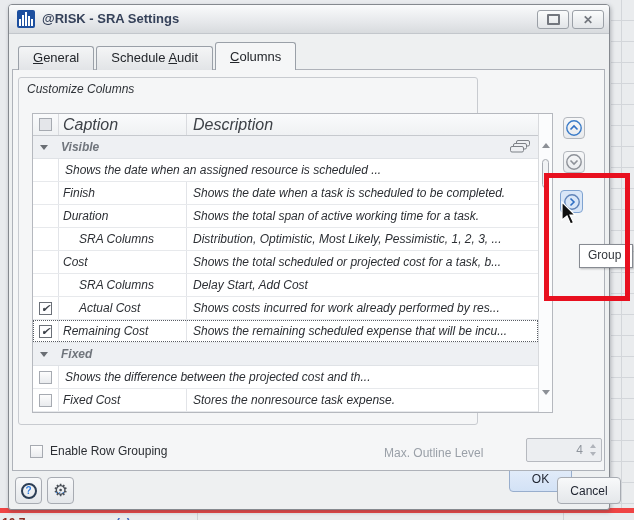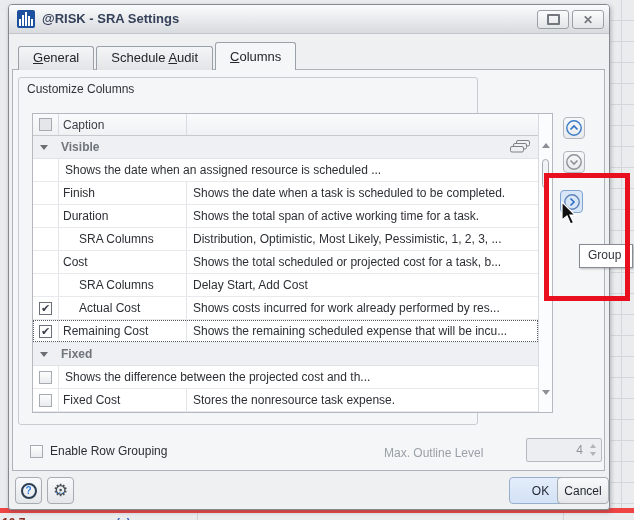--- a/index.html
+++ b/index.html
@@ -40,28 +40,28 @@
   .tab-bar{position:absolute;left:9px;top:37px;height:28px;display:flex;z-index:3;justify-content:flex-end;}
   .tab{box-sizing:border-box;margin-top:4px;height:24px;line-height:22px;
     padding:0 14px;margin-right:2px;font-size:13px;color:#23262b;
     background:linear-gradient(#f4f5f6,#e2e4e7);
     border:1px solid #9aa0a8;border-bottom:none;border-radius:3px 3px 0 0;}
   .tab.active{margin-top:0;height:28px;line-height:27px;background:#f5f6f7;}
   
   .page{position:absolute;left:3px;right:4px;top:64px;bottom:38px;
     border:1px solid #aeb2b9;background:#f5f6f7;z-index:2;}
   .group-box{position:absolute;left:5px;top:7px;width:460px;height:348px;
-    box-sizing:border-box;border:1px solid #c8cbd0;border-radius:3px;}
+    box-sizing:border-box;border:1px solid #c8cbd0;border-radius:3px;font-style:italic;}
   .group-box-title{position:absolute;left:8px;top:4px;font-size:12px;color:#2f3338;}
   
   .grid{position:absolute;left:13px;top:35px;width:519px;height:298px;
     box-sizing:content-box;background:#fff;border:1px solid #b5b8be;}
   .grid-header{position:absolute;left:0;top:0;width:505px;height:22px;display:flex;
     box-sizing:border-box;background:linear-gradient(#fafbfc,#eff1f3);
-    border-bottom:1px solid #c6c9ce;font-size:12px;color:#3d4147;}
+    border-bottom:1px solid #c6c9ce;font-size:16px;color:#3d4147;}
   .h-cb{width:26px;box-sizing:border-box;border-right:1px solid #d9dbdf;
     display:flex;align-items:center;justify-content:center;}
   .h-cap{width:128px;box-sizing:border-box;border-right:1px solid #d9dbdf;
     display:flex;align-items:center;padding-left:4px;}
   .h-desc{flex:1;display:flex;align-items:center;padding-left:6px;}
   #grid-body{position:absolute;left:0;top:22px;width:505px;}
   .row{position:relative;height:23px;box-sizing:border-box;display:flex;
     border-bottom:1px solid #e7e9ec;font-size:12px;color:#2c2f34;background:#fff;}
   .row.group{background:#eef0f3;color:#70757c;font-weight:bold;
     border-bottom:1px solid #dfe2e6;align-items:center;}
@@ -115,23 +115,23 @@
     border-bottom:4px solid #b0b4bb;}
   .spin-down{position:absolute;right:5px;bottom:5px;width:0;height:0;
     border-left:3.5px solid transparent;border-right:3.5px solid transparent;
     border-top:4px solid #b0b4bb;}
   
   .foot-btn{position:absolute;box-sizing:border-box;border:1px solid #a7abb2;
     border-radius:4px;background:linear-gradient(#f8f9fa,#e4e7ea);
     display:flex;align-items:center;justify-content:center;font-size:12px;color:#1f2430;}
   .btn-help{left:6px;top:472px;width:27px;height:27px;}
   .btn-gear{left:38px;top:472px;width:27px;height:27px;position:absolute;}
-  .btn-ok{left:500px;top:472px;width:63px;height:27px;
+  .btn-ok{left:500px;top:460px;width:63px;height:27px;
     background:linear-gradient(#e4edfa,#d3e2f6);border-color:#98aecd;text-align:right;}
-  .btn-cancel{left:548px;top:472px;width:52px;height:27px;}
+  .btn-cancel{left:548px;top:472px;width:64px;height:27px;}
   .help-circle{width:16px;height:16px;box-sizing:border-box;border:2px solid #2c3e55;
     border-radius:50%;display:flex;align-items:center;justify-content:center;}
   .help-q{font-size:10px;font-weight:bold;color:#2f7de1;line-height:1;}
   .gear-glyph{font-size:17px;color:#4a5058;line-height:1;}
   .gear-dots{position:absolute;left:0;right:0;top:11px;text-align:center;
     font-size:7px;letter-spacing:1px;color:#2f7de1;font-weight:bold;}
   
   .tooltip{position:absolute;left:579px;top:244px;width:54px;height:24px;
     box-sizing:border-box;background:#fff;border:1px solid #878b92;
     box-shadow:1px 1px 2px rgba(0,0,0,.25);font-size:12px;color:#33373c;
@@ -187,20 +187,21 @@
 
       <div class="group-box">
         <span class="group-box-title">Customize Columns</span>
 
         <div class="grid">
           <div class="grid-header">
             <span class="h-cb">
               <span class="cb header"></span>
             </span>
             <span class="h-cap">Caption</span>
+            <span class="h-desc">Description</span>
           </div>
           <div id="grid-body">
               <div class="row group">
                 <span class="tri"></span>
                 <span class="glabel">Visible</span>
                 <span class="pages-ico"><svg width="22" height="13" viewBox="0 0 22 13">
                     <g fill="#eef0f3" stroke="#7d8187" stroke-width="1">
                       <rect x="6.5" y="0.5" width="13" height="5.5" rx="1.5"></rect>
                       <rect x="3.5" y="3.5" width="13" height="5.5" rx="1.5"></rect>
                       <rect x="0.5" y="6.5" width="13" height="5.5" rx="1.5"></rect>

